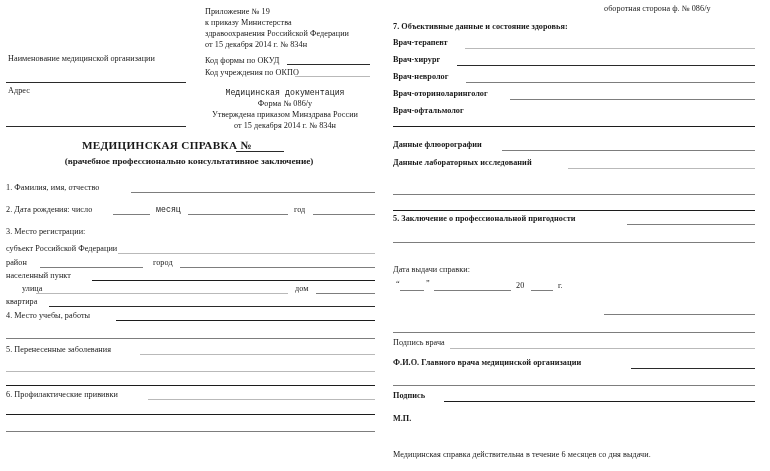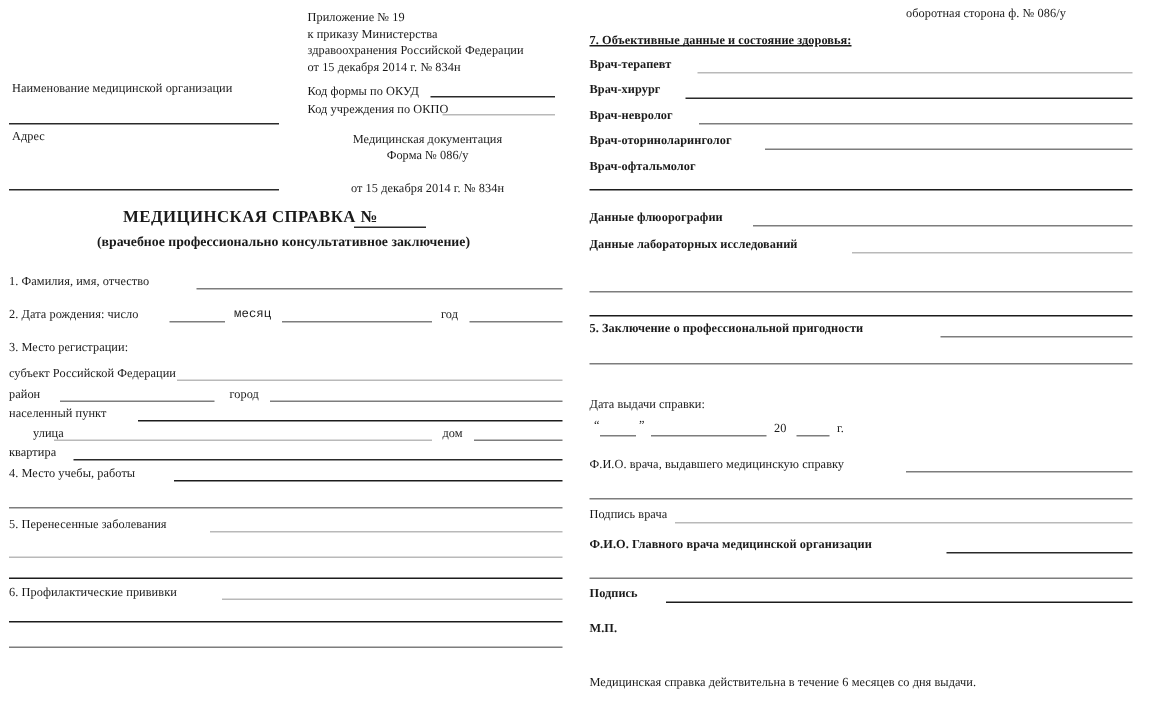--- a/index.html
+++ b/index.html
@@ -71,22 +71,23 @@
 
   <div class="abs txt" style="left:8px; top:86px;">Адрес</div>
   <div class="rule" style="left:6px; top:126px; width:180px;"></div>
 
   <div class="abs txt" style="left:205px; top:56px;">Код формы по ОКУД</div>
   <div class="rule" style="left:287px; top:64px; width:83px;"></div>
 
   <div class="abs txt" style="left:205px; top:68px;">Код учреждения по ОКПО</div>
   <div class="rule thin" style="left:295px; top:76px; width:75px;"></div>
 
-  <div class="abs txt c" style="left:190px; top:88px; width:190px;">Медицинская документация</div>
+  <div class="abs txt c" style="left:190px; top:88px; width:190px;font-family:Liberation Mono, monospace;">Медицинская документация</div>
   <div class="abs txt c" style="left:190px; top:99px; width:190px;">Форма № 086/у</div>
+  <div class="abs txt c" style="left:190px; top:110px; width:190px;">Утверждена приказом Минздрава России</div>
   <div class="abs txt c" style="left:190px; top:121px; width:190px;">от 15 декабря 2014 г. № 834н</div>
 
   <div class="abs title-main" style="left:82px; top:139px;">МЕДИЦИНСКАЯ СПРАВКА №</div>
   <div class="rule" style="left:236px; top:151px; width:48px;"></div>
 
   <div class="abs title-sub c" style="left:0px; top:156px; width:378px;">(врачебное профессионально консультативное заключение)</div>
 
   <div class="abs txt" style="left:6px; top:183px;">1. Фамилия, имя, отчество</div>
   <div class="rule mid" style="left:131px; top:192px; width:244px;"></div>
 
@@ -125,21 +126,21 @@
   <div class="abs txt" style="left:6px; top:345px;">5. Перенесенные заболевания</div>
   <div class="rule thin" style="left:140px; top:354px; width:235px;"></div>
   <div class="rule thin" style="left:6px; top:371px; width:369px;"></div>
   <div class="rule dark" style="left:6px; top:385px; width:369px;"></div>
 
   <div class="abs txt" style="left:6px; top:390px;">6. Профилактические прививки</div>
   <div class="rule thin" style="left:148px; top:399px; width:227px;"></div>
   <div class="rule dark" style="left:6px; top:414px; width:369px;"></div>
   <div class="rule mid" style="left:6px; top:431px; width:369px;"></div>
 
-  <div class="abs txt b" style="left:393px; top:22px;text-decoration:underline;">7. Объективные данные и состояние здоровья:</div>
+  <div class="abs txt b" style="left:393px; top:22px;">7. Объективные данные и состояние здоровья:</div>
 
   <div class="abs txt b" style="left:393px; top:38px;">Врач-терапевт</div>
   <div class="rule thin" style="left:465px; top:48px; width:290px;"></div>
 
   <div class="abs txt b" style="left:393px; top:55px;">Врач-хирург</div>
   <div class="rule" style="left:457px; top:65px; width:298px;"></div>
 
   <div class="abs txt b" style="left:393px; top:72px;">Врач-невролог</div>
   <div class="rule mid" style="left:466px; top:82px; width:289px;"></div>
 
@@ -164,21 +165,20 @@
   <div class="abs txt" style="left:393px; top:265px;">Дата выдачи справки:</div>
 
   <div class="abs txt" style="left:396px; top:279px;">“</div>
   <div class="rule mid" style="left:400px; top:290px; width:24px;"></div>
   <div class="abs txt" style="left:426px; top:279px;">”</div>
   <div class="rule mid" style="left:434px; top:290px; width:77px;"></div>
   <div class="abs txt" style="left:516px; top:281px;">20</div>
   <div class="rule mid" style="left:531px; top:290px; width:22px;"></div>
   <div class="abs txt" style="left:558px; top:281px;">г.</div>
 
-  <div class="abs txt" style="left:393px; top:305px;">Ф.И.О. врача, выдавшего медицинскую справку</div>
   <div class="rule mid" style="left:604px; top:314px; width:151px;"></div>
   <div class="rule mid" style="left:393px; top:332px; width:362px;"></div>
 
   <div class="abs txt" style="left:393px; top:338px;">Подпись врача</div>
   <div class="rule thin" style="left:450px; top:348px; width:305px;"></div>
 
   <div class="abs txt b" style="left:393px; top:358px;">Ф.И.О. Главного врача медицинской организации</div>
   <div class="rule" style="left:631px; top:368px; width:124px;"></div>
   <div class="rule mid" style="left:393px; top:385px; width:362px;"></div>
 

